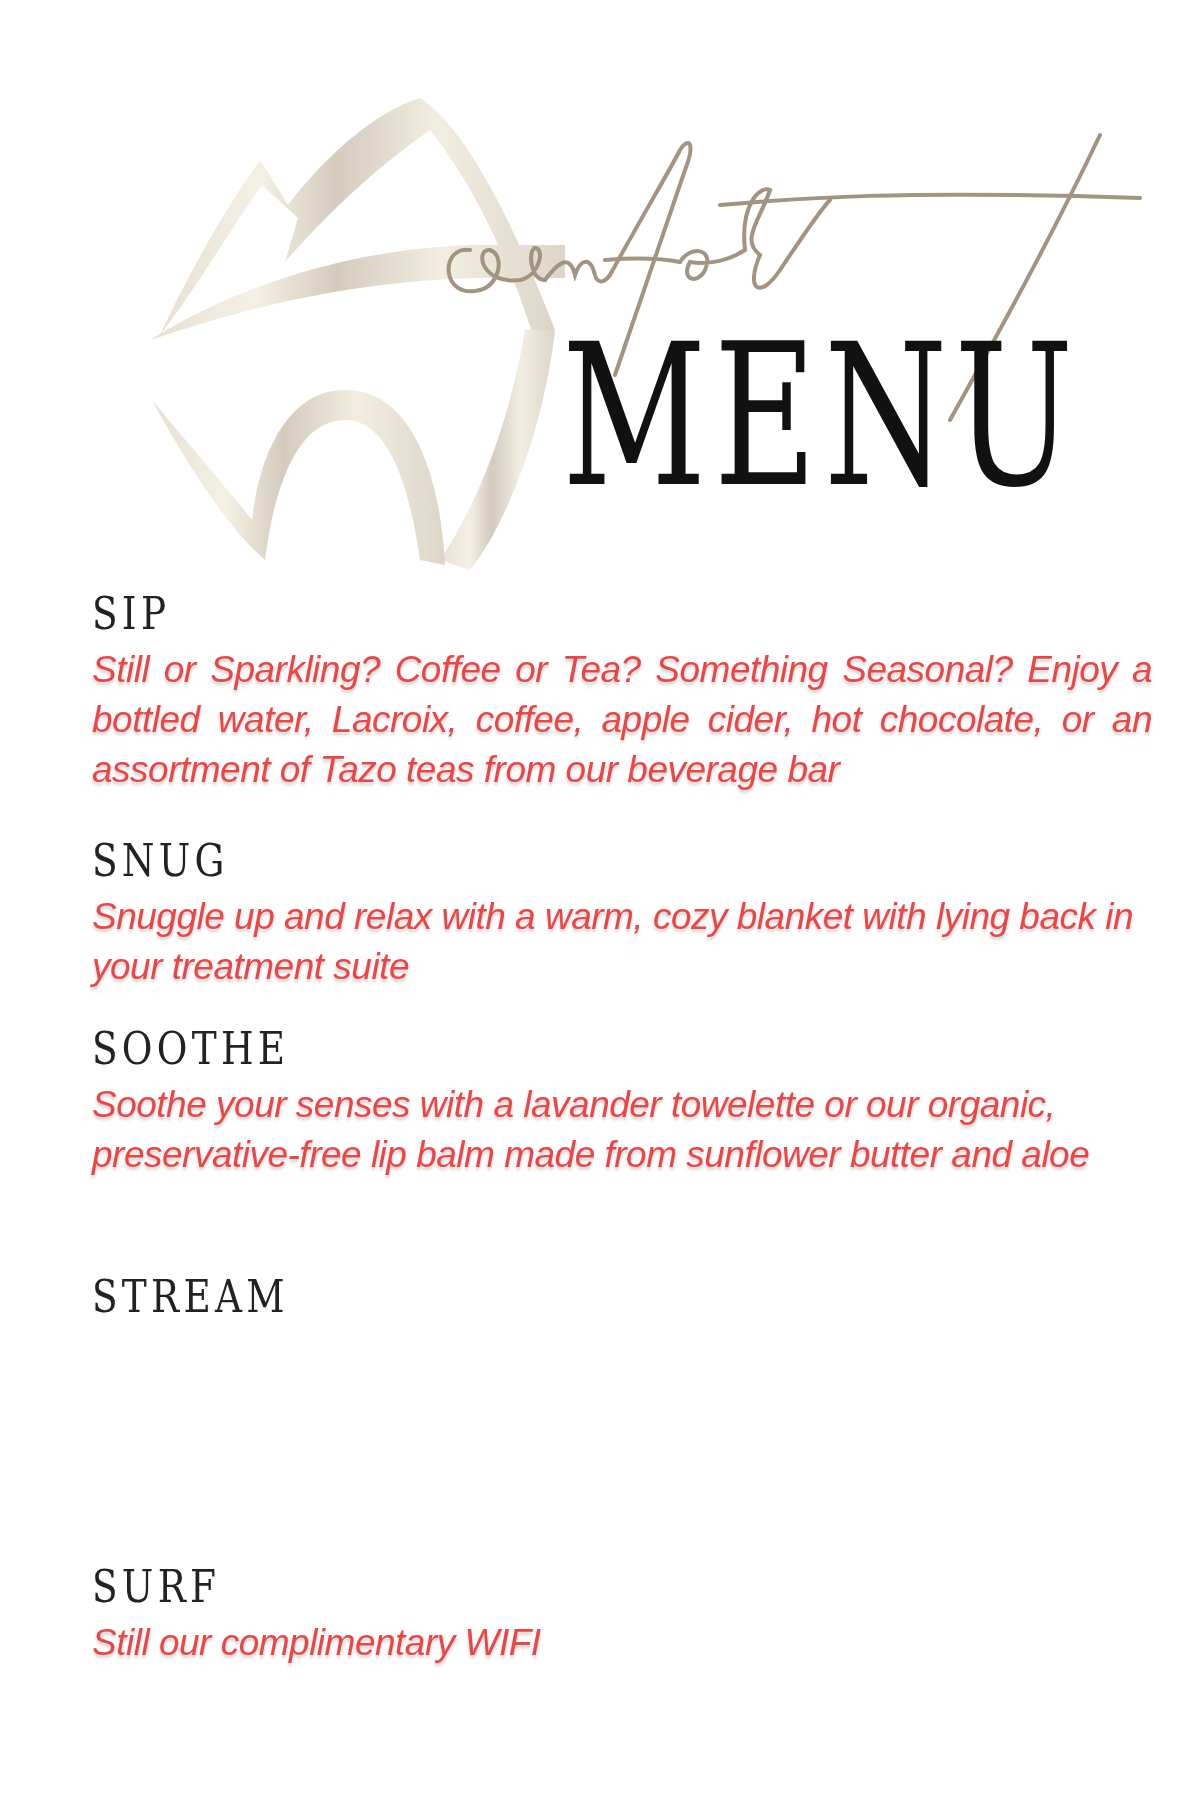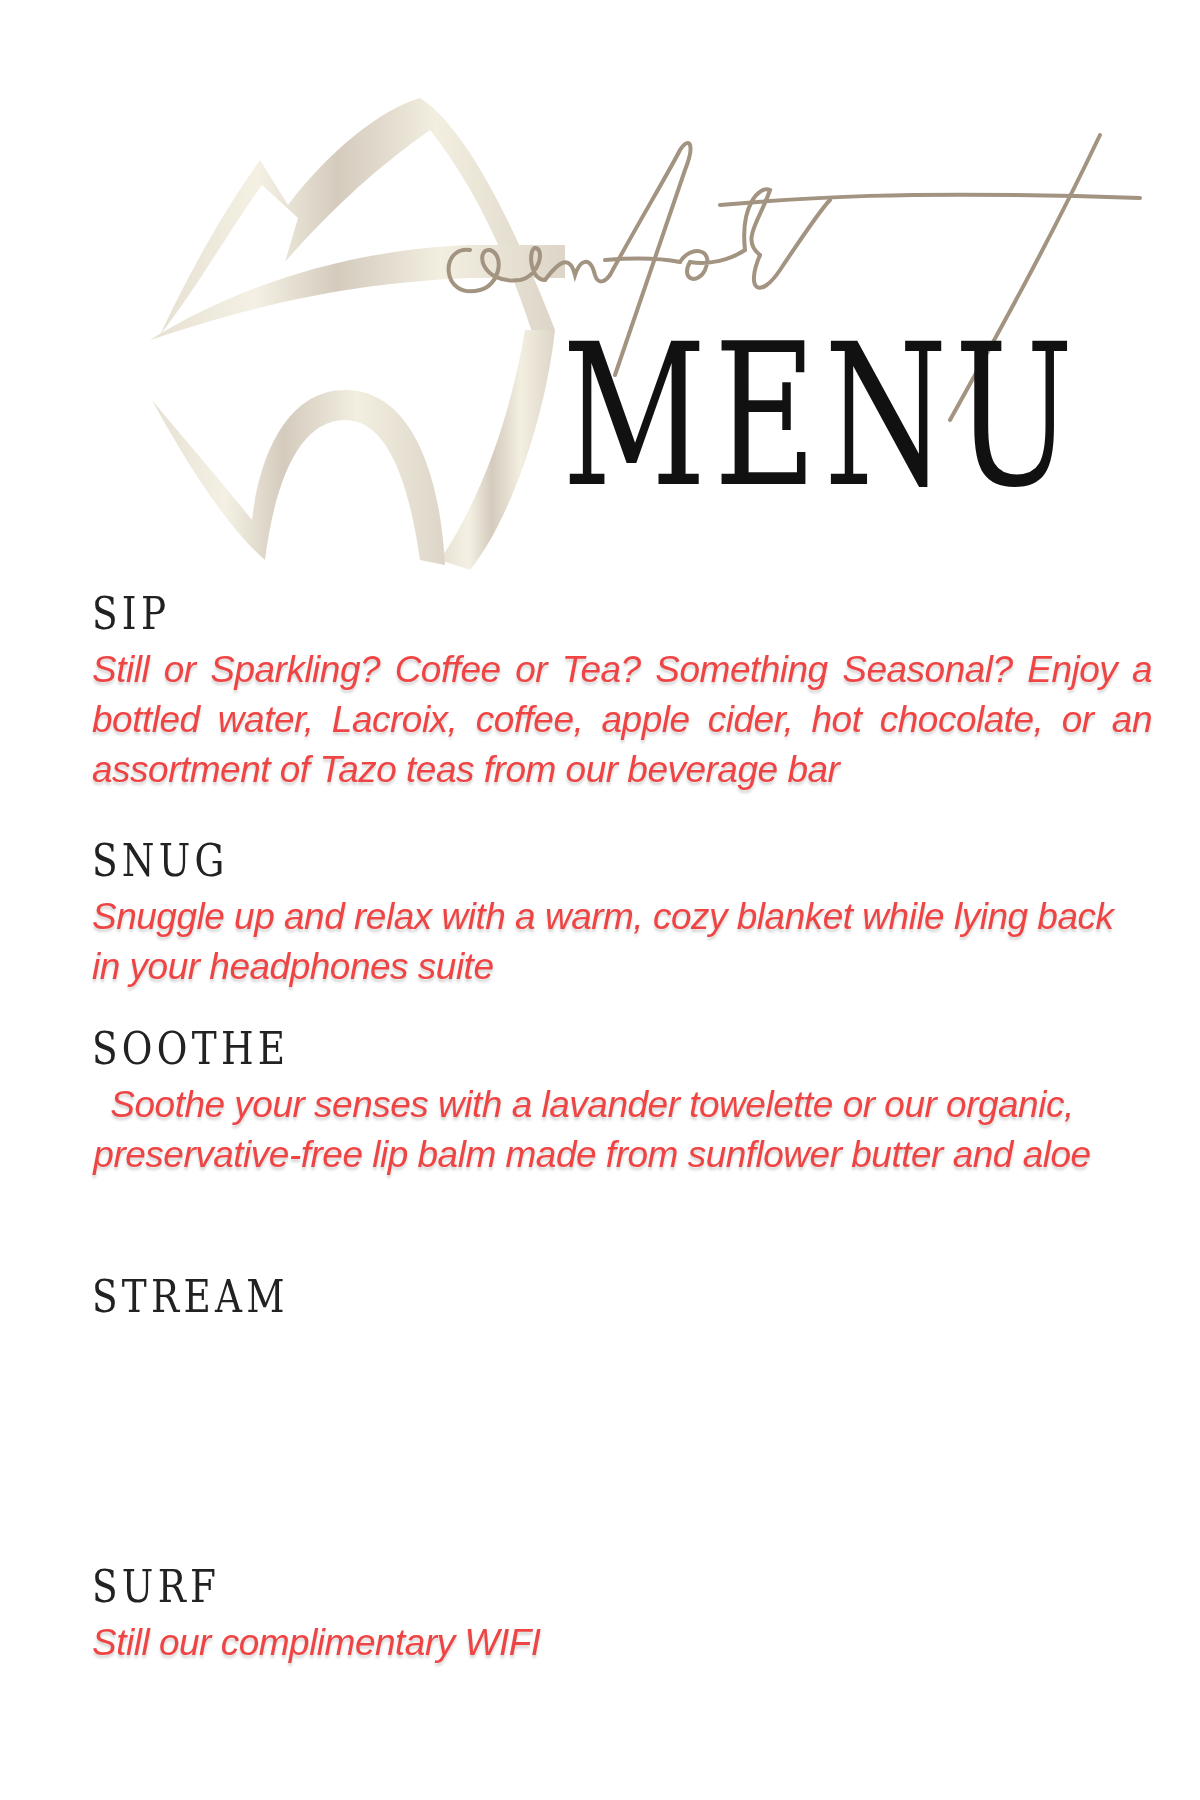--- a/index.html
+++ b/index.html
@@ -62,26 +62,26 @@
 
 <div class="menu-title">MENU</div>
 
 <div class="section" style="top:589px;">
   <h2>SIP</h2>
   <p class="justify">Still or Sparkling? Coffee or Tea? Something Seasonal? Enjoy a bottled water, Lacroix, coffee, apple cider, hot chocolate, or an assortment of Tazo teas from our beverage bar</p>
 </div>
 
 <div class="section" style="top:836px;">
   <h2>SNUG</h2>
-  <p style="width:1050px;">Snuggle up and relax with a warm, cozy blanket while lying back in your headphones suite</p>
+  <p style="width:1050px;">Snuggle up and relax with a warm, cozy blanket with lying back in your treatment suite</p>
 </div>
 
 <div class="section" style="top:1024px;">
   <h2>SOOTHE</h2>
-  <p style="width:1000px;text-align:center;">Soothe your senses with a lavander towelette or our organic, preservative-free lip balm made from  sunflower butter and aloe</p>
+  <p style="width:1000px;">Soothe your senses with a lavander towelette or our organic, preservative-free lip balm made from  sunflower butter and aloe</p>
 </div>
 
 <div class="section" style="top:1272px;">
   <h2>STREAM</h2>
 </div>
 
 <div class="section" style="top:1562px;">
   <h2>SURF</h2>
   <p>Still our complimentary WIFI</p>
 </div>

